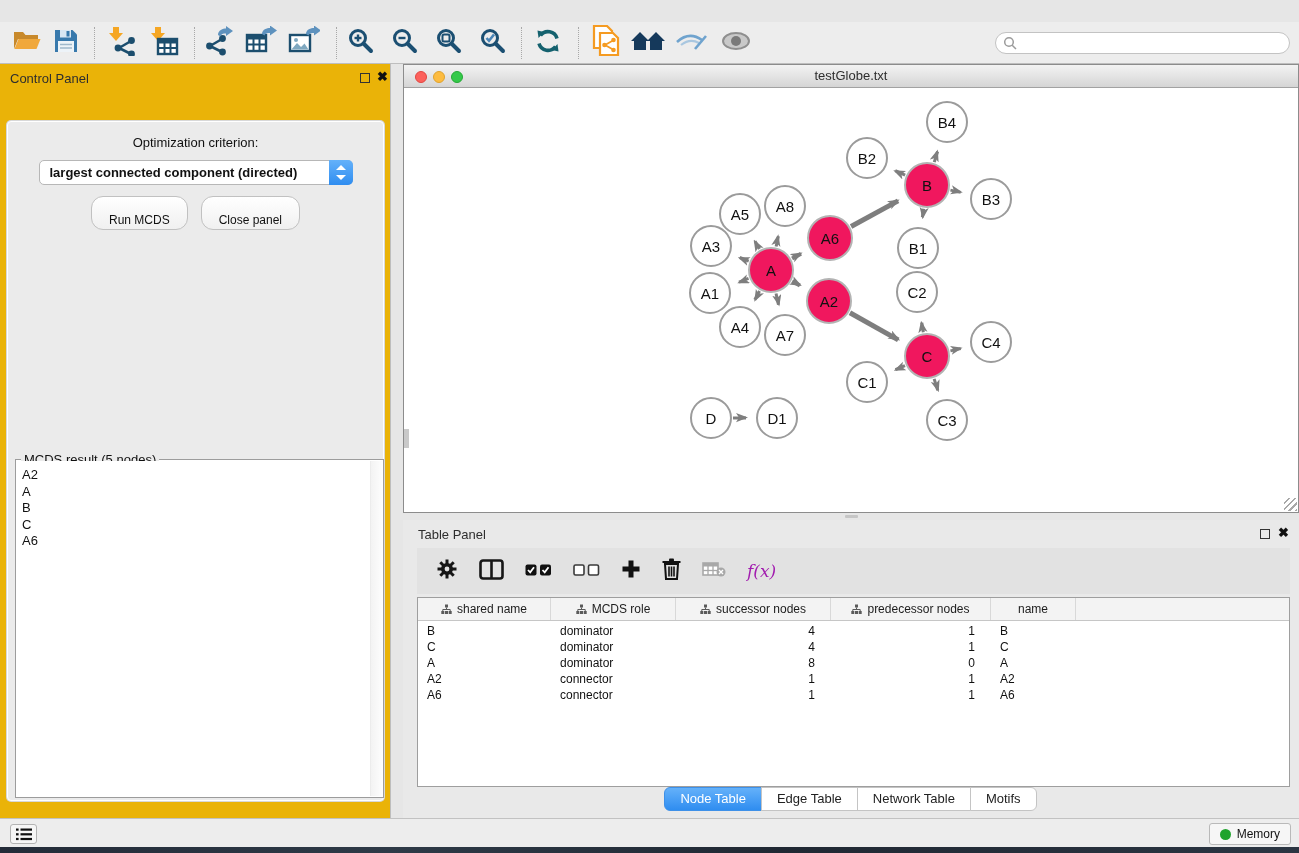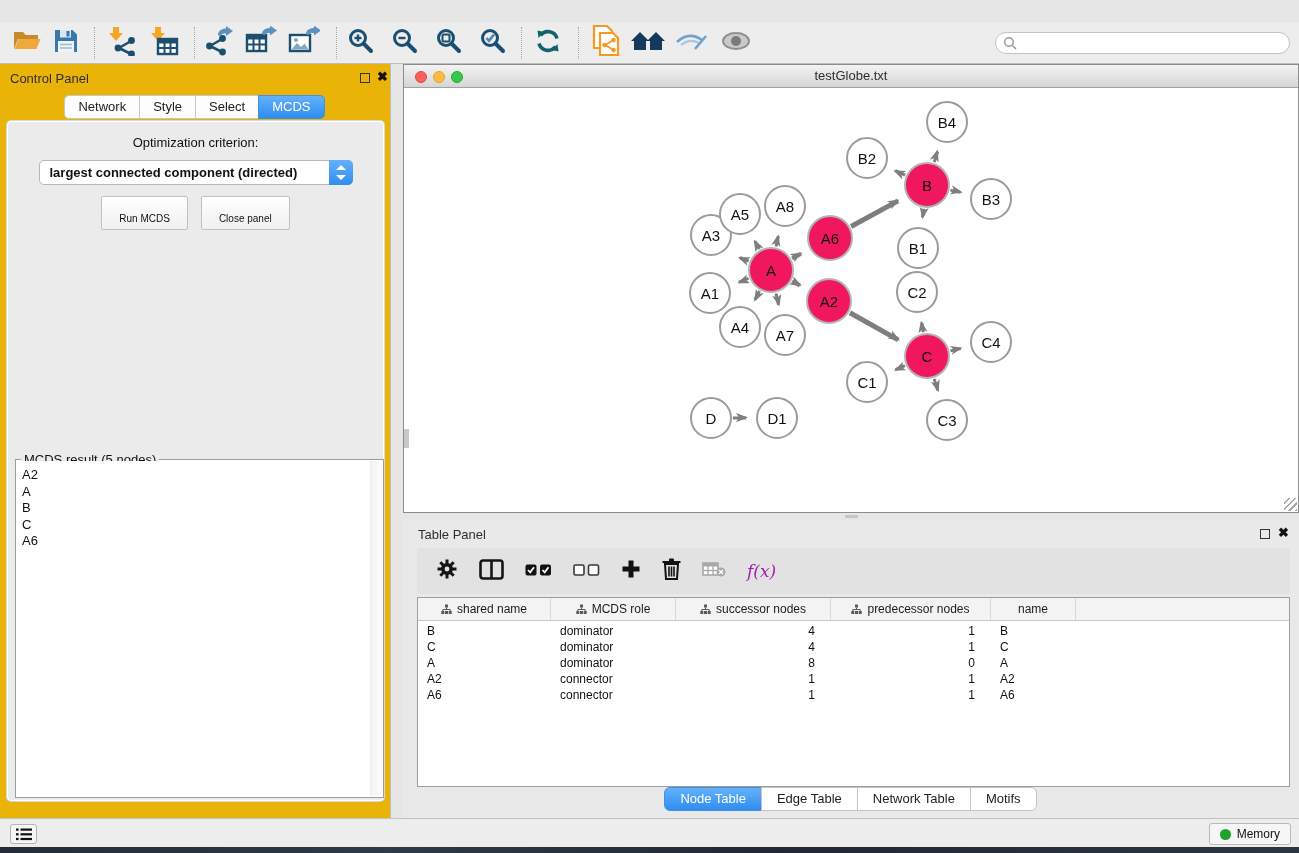--- a/index.html
+++ b/index.html
@@ -45,22 +45,22 @@
   .selectbox { position:relative; margin:10px auto 0; width:314px; height:25px; background:#FFF;
                border:1px solid #B7B7B7; border-radius:5px; font-size:13px; color:#111;
                line-height:23px; padding-left:10px;font-weight:bold; }
   .stepper { position:absolute; right:-1px; top:-1px; width:24px; height:25px; border-radius:0 5px 5px 0;
              background:linear-gradient(var(--accent-light), var(--accent)); }
   .stepper .up, .stepper .dn { position:absolute; left:7px; width:0; height:0;
              border-left:5px solid transparent; border-right:5px solid transparent; }
   .stepper .up { top:5px;  border-bottom:5px solid #FFF; }
   .stepper .dn { bottom:5px; border-top:5px solid #FFF; }
   .btn-row { margin-top:11px; display:flex; justify-content:center; gap:13px; }
-  .pbutton { height:24px; padding:16px 17px; font-size:10px; color:#111;
-             background:linear-gradient(#FFFFFF,#F0F0F0); border:1px solid #C1C1C1; border-radius:2px; }
+  .pbutton { height:24px; padding:16px 17px; font-size:12px; color:#111;
+             background:linear-gradient(#FFFFFF,#F0F0F0); border:1px solid #C1C1C1; border-radius:12px; }
   .result-fs { position:absolute; left:7px; top:337px; width:369px; height:339px;
                border:1px solid #9C9C9C; background:#FFF; }
   .result-legend { position:absolute; left:5px; top:-8px; background:#EBEBEB; padding:0 3px;
                    font-size:13px; color:#101010; }
   .result-list { position:absolute; inset:1px; background:#FFF; padding:6px 0 0 5px; overflow:hidden; }
   .result-item { font-size:13px; line-height:16.5px; color:#111; }
   .result-scroll { position:absolute; right:1px; top:1px; bottom:1px; width:12px;
                    background:linear-gradient(to right,#F3F3F3,#FDFDFD); border-left:1px solid #ECECEC; }
 
   
@@ -277,26 +277,20 @@
         </svg>
     </span>
   </div>
 
   <div class="control-panel">
     <div class="panel-head">
       <span class="panel-title">Control Panel</span>
       <span class="mini-box" style="left:360px"></span>
       <span class="close-x" style="left:377px">✖</span>
     </div>
-    <div class="ctabs">
-        <div class="ctab">Network</div>
-        <div class="ctab">Style</div>
-        <div class="ctab">Select</div>
-        <div class="ctab active">MCDS</div>
-      </div>
     <div class="cp-content">
       <div class="opt-label">Optimization criterion:</div>
       <div class="selectbox">
         <span>largest connected component (directed)</span>
         <span class="stepper">
             <span class="up"></span>
             <span class="dn"></span>
           </span>
       </div>
       <div class="btn-row">
@@ -347,21 +341,21 @@
           <line x1="519.6058874503045" y1="120.75878784786799" x2="518.3840620433566" y2="129.31156569650383" stroke="#7E7E7E" stroke-width="3" marker-end="url(#arrowhead)"></line>
           <line x1="519.2949548734334" y1="244.28771118997355" x2="517.7856832884819" y2="234.62837304628414" stroke="#7E7E7E" stroke-width="3" marker-end="url(#arrowhead)"></line>
           <line x1="500.97866499256185" y1="277.5425785032232" x2="491.44422438460765" y2="281.6741694333367" stroke="#7E7E7E" stroke-width="3" marker-end="url(#arrowhead)"></line>
           <line x1="546.4456004175103" y1="262.87127490866965" x2="556.7160994607159" y2="260.6246032429684" stroke="#7E7E7E" stroke-width="3" marker-end="url(#arrowhead)"></line>
           <line x1="530.1585998352627" y1="290.9075194728407" x2="533.7534752127857" y2="302.41112068091405" stroke="#7E7E7E" stroke-width="3" marker-end="url(#arrowhead)"></line>
           <line x1="329" y1="330" x2="342" y2="330" stroke="#7E7E7E" stroke-width="3" marker-end="url(#arrowhead)"></line>
         </svg>
     <div class="gnode sel" style="left: 344px; top: 159px; height: 46px; width: 46px;">A</div>
         <div class="gnode" style="left: 285px; top: 184px; height: 42px; width: 42px;">A1</div>
         <div class="gnode sel" style="left: 402px; top: 190px; height: 46px; width: 46px;">A2</div>
-        <div class="gnode" style="left: 286px; top: 126px; height: 42px; width: 42px;">A3</div>
+        <div class="gnode" style="left: 286px; top: 137px; height: 42px; width: 42px;">A3</div>
         <div class="gnode" style="left: 315px; top: 218px; height: 42px; width: 42px;">A4</div>
         <div class="gnode" style="left: 315px; top: 105px; height: 42px; width: 42px;">A5</div>
         <div class="gnode sel" style="left: 403px; top: 127px; height: 46px; width: 46px;">A6</div>
         <div class="gnode" style="left: 360px; top: 226px; height: 42px; width: 42px;">A7</div>
         <div class="gnode" style="left: 360px; top: 97px; height: 42px; width: 42px;">A8</div>
         <div class="gnode sel" style="left: 500px; top: 74px; height: 46px; width: 46px;">B</div>
         <div class="gnode" style="left: 493px; top: 139px; height: 42px; width: 42px;">B1</div>
         <div class="gnode" style="left: 442px; top: 49px; height: 42px; width: 42px;">B2</div>
         <div class="gnode" style="left: 566px; top: 90px; height: 42px; width: 42px;">B3</div>
         <div class="gnode" style="left: 522px; top: 13px; height: 42px; width: 42px;">B4</div>

